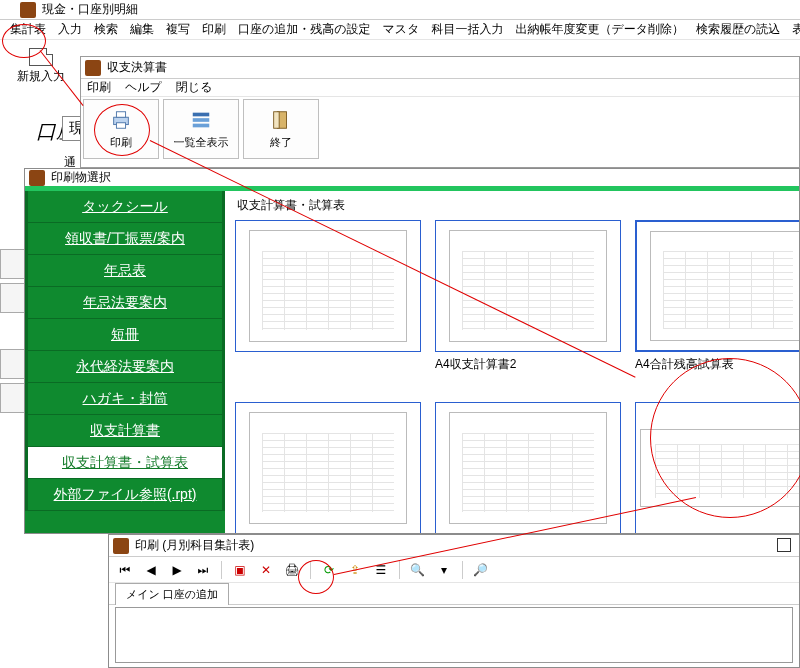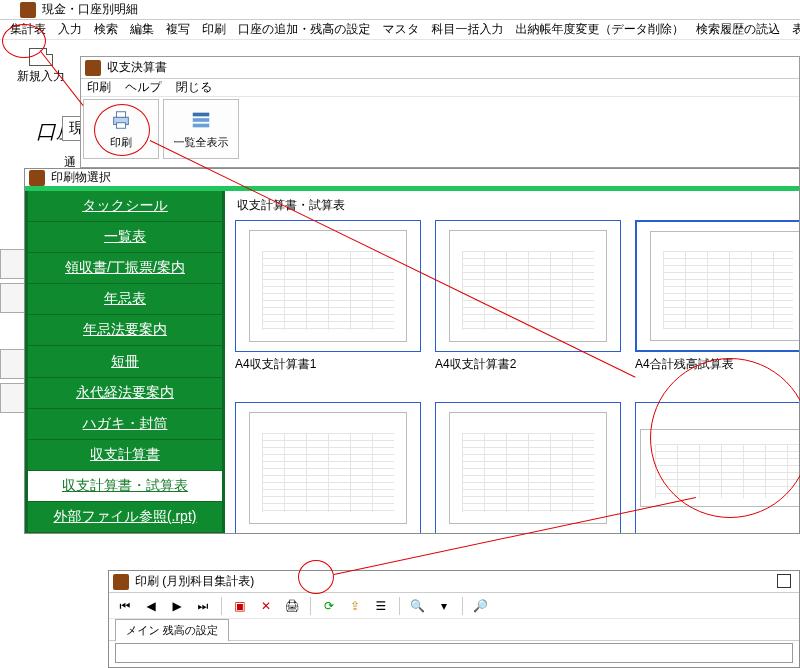--- a/index.html
+++ b/index.html
@@ -49,21 +49,21 @@
   .thumb .frame.highlight { border:2px solid #2a5fd0; }
   .thumb .mini { width:86%; height:86%; border:1px solid #bbb; background:linear-gradient(#fff,#fff); position:relative; }
   .thumb .mini.table::before { content:""; position:absolute; left:8%; right:8%; top:18%; bottom:10%; background:
      repeating-linear-gradient(#e4e4e4 0, #e4e4e4 1px, transparent 1px, transparent 7px),
      repeating-linear-gradient(90deg,#e4e4e4 0,#e4e4e4 1px, transparent 1px, transparent 22px);
      }
   .thumb .mini.wide { width:96%; height:60%; }
   .thumb .cap { padding-top:4px; font-size:12px;}
 
   
-  .child3 { position:absolute; left:108px; top:534px; right:0; bottom:0; background:#fff; border:1px solid #8c8c8c;margin-top:36px;}
+  .child3 { position:absolute; left:108px; top:534px; right:0; bottom:0; background:#fff; border:1px solid #8c8c8c;}
   .child3-title { height:22px; background:#fff; display:flex; align-items:center; padding-left:4px; border-bottom:1px solid #ccc;}
   .child3-title .ico { width:16px; height:16px; background:#8b4513; margin-right:6px; border-radius:2px;}
   .child3-title .max { position:absolute; right:8px; top:3px; width:14px; height:14px; border:1px solid #333;}
   .child3-tools { height:26px; display:flex; align-items:center; gap:10px; padding-left:8px; border-bottom:1px solid #e5e5e5;}
   .child3-tools .ti { width:16px; height:16px; display:flex; align-items:center; justify-content:center;}
   .child3-tools .sep { width:1px; height:18px; background:#ccc;}
   .child3-tab { height:22px; display:flex; align-items:center; padding-left:6px; border-bottom:1px solid #ccc;}
   .child3-tab span { padding:3px 10px; border:1px solid #aaa; border-bottom:none; background:#fff; font-size:11px;}
   .child3-canvas { position:absolute; left:6px; right:6px; top:72px; bottom:4px; border:1px solid #999; background:#fff;}
 
@@ -133,50 +133,55 @@
       <span>印刷</span>
     </div>
     <div class="tbtn">
       <svg viewBox="0 0 24 24">
           <rect x="3" y="4" width="18" height="4" fill="#3a6fb0"></rect>
           <rect x="3" y="10" width="18" height="4" fill="#6aa0d8"></rect>
           <rect x="3" y="16" width="18" height="4" fill="#6aa0d8"></rect>
         </svg>
       <span>一覧全表示</span>
     </div>
+    <div class="tbtn">
+      <svg viewBox="0 0 24 24">
+          <rect x="8" y="3" width="10" height="18" fill="#d8b46a" stroke="#7a5a20"></rect>
+          <rect x="4" y="3" width="6" height="18" fill="#f2e4c0" stroke="#7a5a20"></rect>
+        </svg>
+      <span>終了</span>
+    </div>
   </div>
 </div>
 
 <div class="child2">
   <div class="child2-title">
     <span class="ico"></span>
     <span>印刷物選択</span>
   </div>
   <div class="child2-body">
     <div class="cat-list">
       <div class="cat-item">タックシール</div>
-      <div class="cat-item">一覧表</div>
       <div class="cat-item">領収書/丁振票/案内</div>
       <div class="cat-item">年忌表</div>
       <div class="cat-item">年忌法要案内</div>
       <div class="cat-item">短冊</div>
       <div class="cat-item">永代経法要案内</div>
       <div class="cat-item">ハガキ・封筒</div>
       <div class="cat-item">収支計算書</div>
       <div class="cat-item selected">収支計算書・試算表</div>
       <div class="cat-item">外部ファイル参照(.rpt)</div>
     </div>
     <div class="preview-area">
       <div class="preview-heading">収支計算書・試算表</div>
       <div class="thumb-grid">
         <div class="thumb">
           <div class="frame">
               <div class="mini table"></div>
             </div>
-          <div class="cap">A4収支計算書1</div>
         </div>
         <div class="thumb">
           <div class="frame">
               <div class="mini table"></div>
             </div>
           <div class="cap">A4収支計算書2</div>
         </div>
         <div class="thumb">
           <div class="frame highlight">
               <div class="mini table"></div>
@@ -225,21 +230,21 @@
     <div class="ti" style="color:#090">⟳</div>
     <div class="ti" style="color:#c80">⇪</div>
     <div class="ti">☰</div>
     <div class="sep"></div>
     <div class="ti">🔍</div>
     <div class="ti">▾</div>
     <div class="sep"></div>
     <div class="ti">🔎</div>
   </div>
   <div class="child3-tab">
-    <span>メイン 残高の設定</span>
+    <span>メイン 口座の追加</span>
   </div>
   <div class="child3-canvas"></div>
 </div>
 
 <div class="anno" style="left:2px; top:24px; width:44px; height:34px;"></div>
 <div class="anno" style="left:94px; top:104px; width:56px; height:52px;"></div>
 <div class="anno" style="left:298px; top:560px; width:36px; height:34px;"></div>
 <div class="anno" style="left:650px; top:358px; width:160px; height:160px;"></div>
 <div class="anno-line" style="left:40px; top:50px; width:70px; transform:rotate(52deg);"></div>
 <div class="anno-line" style="left:150px; top:140px; width:540px; transform:rotate(26deg);"></div>

